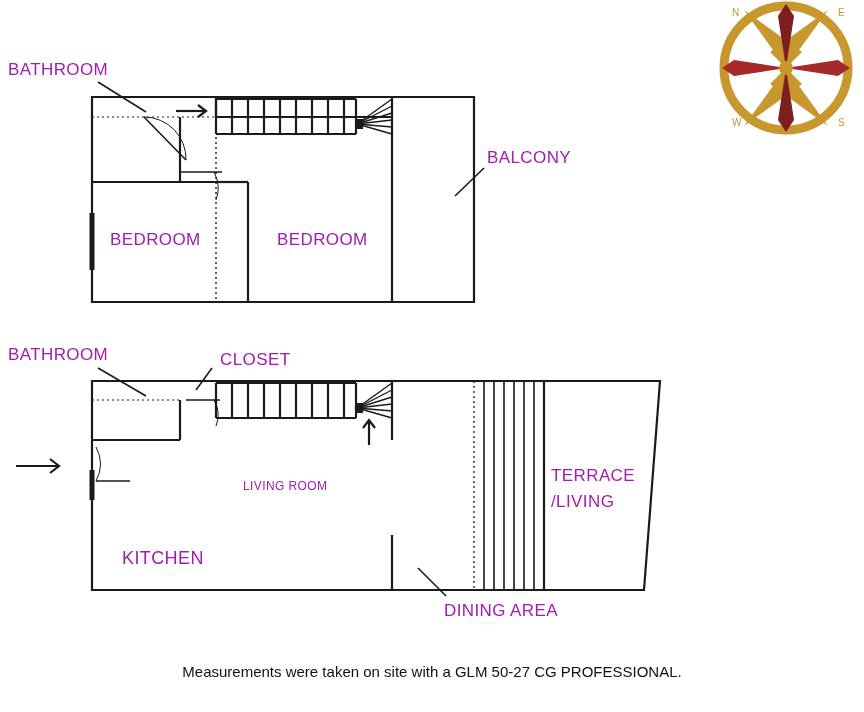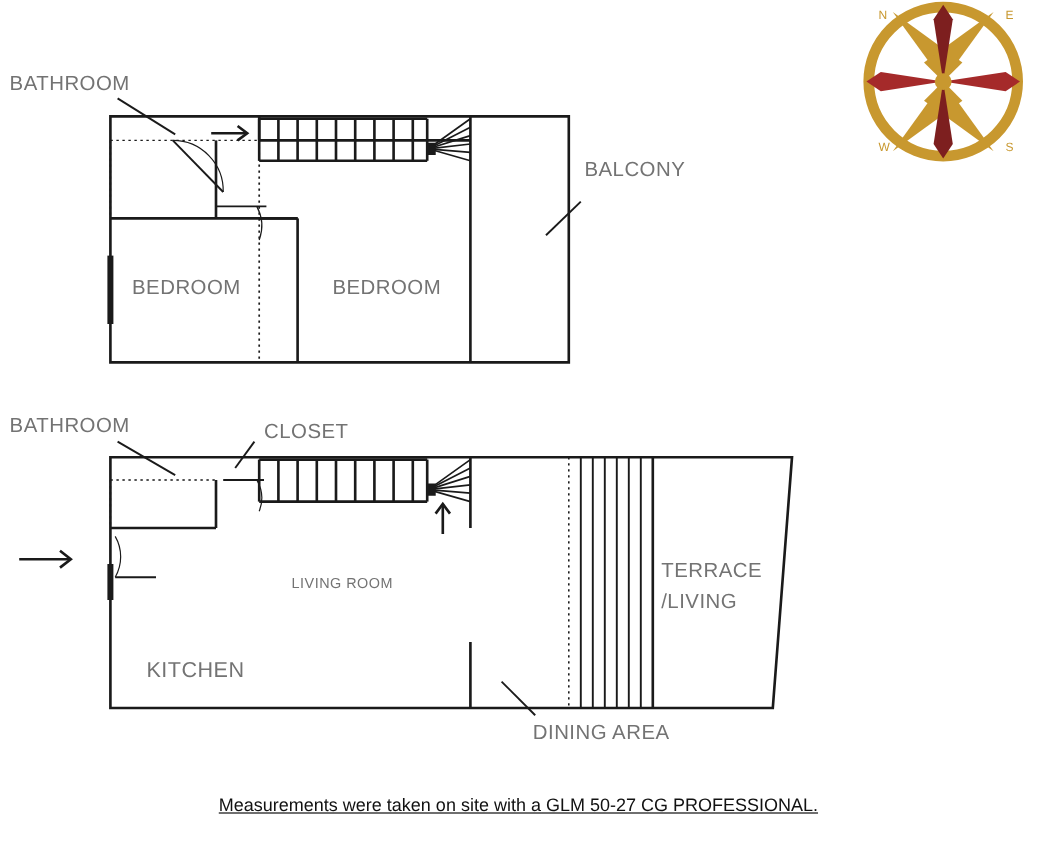--- a/index.html
+++ b/index.html
@@ -21,34 +21,33 @@
   #floorplan-svg {
     position: absolute;
     left: 0;
     top: 0;
   }
   .lbl {
     position: absolute;
     font-family: "Liberation Sans", sans-serif;
     font-size: 17px;
     letter-spacing: 0.4px;
-    color: #737373;
+    color: #a21caf;
     white-space: nowrap;
   }
   .lbl.bold {
     font-weight: bold;
   }
   .footnote {
     position: absolute;
     width: 864px;
     text-align: center;
     font-size: 15px;
     color: #111111;
     font-family: "Liberation Sans", sans-serif;
-    text-decoration: underline;
   }
 </style>
 </head>
 <body>
 
 <div id="page">
 
   <svg id="floorplan-svg" width="864" height="712" viewBox="0 0 864 712">
 
     <g>
@@ -190,21 +189,21 @@
     </g>
   </svg>
 
 
   <div class="lbl" style="left:8px; top:60px;">BATHROOM</div>
 
   <div class="lbl" style="left:110px; top:230px;">BEDROOM</div>
 
   <div class="lbl" style="left:277px; top:230px;">BEDROOM</div>
 
-  <div class="lbl" style="left:487px; top:132px;">BALCONY</div>
+  <div class="lbl" style="left:487px; top:148px;">BALCONY</div>
 
 
   <div class="lbl" style="left:8px; top:345px;">BATHROOM</div>
 
   <div class="lbl" style="left:220px; top:350px;">CLOSET</div>
 
   <div class="lbl" style="left:243px; top:479px; font-size:12px;">LIVING ROOM</div>
 
   <div class="lbl" style="left:122px; top:536px; font-size:18px;margin-top:12px;">KITCHEN</div>
 

